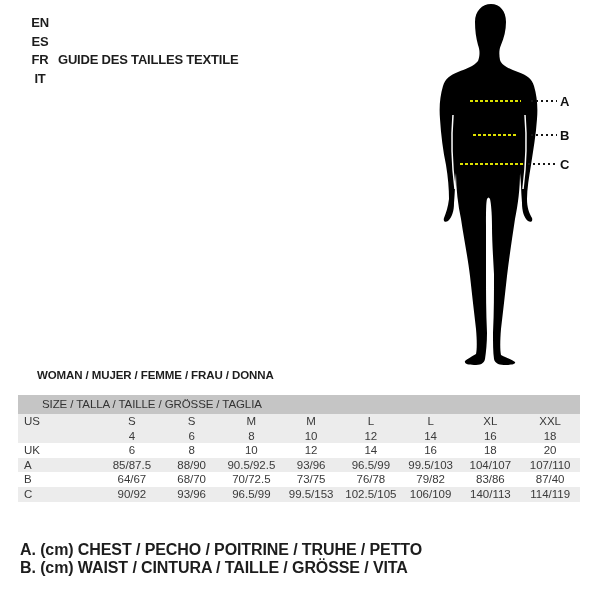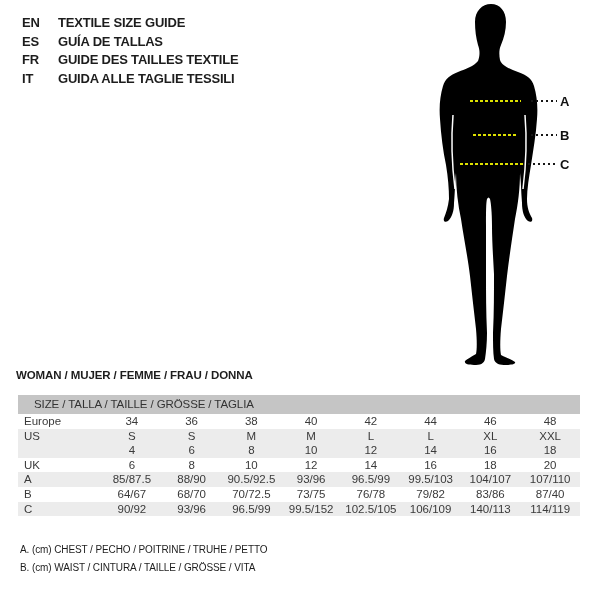--- a/index.html
+++ b/index.html
@@ -12,67 +12,64 @@
     --paper:#ffffff;
   }
   *{margin:0;padding:0;box-sizing:border-box;}
   html,body{background:#fff;}
   body{font-family:"Liberation Sans","DejaVu Sans",sans-serif;}
   .page{position:relative;width:600px;height:600px;background:var(--paper);overflow:hidden;}
 
   
   .langs{position:absolute;left:22px;top:14px;color:var(--ink);}
   .lang-row{display:flex;height:18.5px;line-height:18.5px;font-size:13px;font-weight:bold;letter-spacing:-0.2px;}
-  .lang-code{width:36px;flex:0 0 36px;}
+  .lang-code{width:36px;flex:0 0 36px;text-align:center;}
 
   
   .figure-svg{position:absolute;left:430px;top:3px;width:116px;height:362px;}
 
   
   .dash{position:absolute;height:2px;}
   .dash.yellow{background:repeating-linear-gradient(90deg,var(--dash-yellow) 0 3px,transparent 3px 5px);}
   .dash.black{background:repeating-linear-gradient(90deg,var(--dash-black) 0 2px,transparent 2px 5px);}
   .marker-label{position:absolute;left:560px;width:18px;font-size:13px;font-weight:600;color:#111;text-align:left;}
 
   
-  .group-title{position:absolute;left:16px;top:369px;font-size:11.5px;font-weight:bold;color:var(--ink);letter-spacing:-0.1px;}
+  .group-title{position:absolute;left:37px;top:369px;font-size:11.5px;font-weight:bold;color:var(--ink);letter-spacing:-0.1px;}
 
   
   .size-table{position:absolute;left:18px;top:395px;width:562px;font-size:11.5px;color:var(--table-ink);}
-  .size-table-header{height:19px;line-height:19px;background:var(--table-header-bg);padding-left:16px;color:#333;letter-spacing:-0.1px;}
+  .size-table-header{height:19px;line-height:19px;background:var(--table-header-bg);padding-left:24px;color:#333;letter-spacing:-0.1px;}
   .t-row{display:flex;height:14.6px;line-height:14.6px;align-items:center;}
   .t-row.shaded{background:var(--row-shade);}
   .t-label{flex:0 0 84px;padding-left:6px;text-align:left;}
   .t-cell{flex:1 1 0;text-align:center;}
 
   
   .legend{position:absolute;left:20px;top:541px;color:var(--ink);}
-  .legend-row{height:18.2px;line-height:18.2px;font-size:10px;font-weight:normal;letter-spacing:-0.1px;}
+  .legend-row{height:18.2px;line-height:18.2px;font-size:16px;font-weight:bold;letter-spacing:-0.1px;}
 </style>
 </head>
 <body>
 
 <div class="page">
 
   <div class="langs">
     <div class="lang-row">
       <span class="lang-code">EN</span>
-      <span class="lang-label">TEXTILE SIZE GUIDE</span>
     </div>
     <div class="lang-row">
       <span class="lang-code">ES</span>
-      <span class="lang-label">GUÍA DE TALLAS</span>
     </div>
     <div class="lang-row">
       <span class="lang-code">FR</span>
       <span class="lang-label">GUIDE DES TAILLES TEXTILE</span>
     </div>
     <div class="lang-row">
       <span class="lang-code">IT</span>
-      <span class="lang-label">GUIDA ALLE TAGLIE TESSILI</span>
     </div>
   </div>
 
   <svg class="figure-svg" viewBox="0 0 116 362" xmlns="http://www.w3.org/2000/svg" aria-hidden="true">
     <path fill="#000" d="
       M61,1
       C70,1 76,8 76,19
       C76,27 74,35 71,42
       C69,46 69,52 70,57
       C72,63 80,66 88,69
@@ -134,31 +131,20 @@
 
   <div class="dash yellow" style="top:163px;left:460px;width:64px;"></div>
   <div class="dash black" style="top:163px;left:528px;width:29px;"></div>
   <div class="marker-label" style="top:157px;">C</div>
 
   <div class="group-title">WOMAN / MUJER / FEMME / FRAU / DONNA</div>
 
   <div class="size-table">
     <div class="size-table-header">SIZE / TALLA / TAILLE / GRÖSSE / TAGLIA</div>
     <div id="table-body">
-        <div class="t-row">
-          <div class="t-label">Europe</div>
-          <div class="t-cell">34</div>
-          <div class="t-cell">36</div>
-          <div class="t-cell">38</div>
-          <div class="t-cell">40</div>
-          <div class="t-cell">42</div>
-          <div class="t-cell">44</div>
-          <div class="t-cell">46</div>
-          <div class="t-cell">48</div>
-        </div>
         <div class="t-row shaded">
           <div class="t-label">US</div>
           <div class="t-cell">S</div>
           <div class="t-cell">S</div>
           <div class="t-cell">M</div>
           <div class="t-cell">M</div>
           <div class="t-cell">L</div>
           <div class="t-cell">L</div>
           <div class="t-cell">XL</div>
           <div class="t-cell">XXL</div>
@@ -205,21 +191,21 @@
           <div class="t-cell">76/78</div>
           <div class="t-cell">79/82</div>
           <div class="t-cell">83/86</div>
           <div class="t-cell">87/40</div>
         </div>
         <div class="t-row shaded">
           <div class="t-label">C</div>
           <div class="t-cell">90/92</div>
           <div class="t-cell">93/96</div>
           <div class="t-cell">96.5/99</div>
-          <div class="t-cell">99.5/152</div>
+          <div class="t-cell">99.5/153</div>
           <div class="t-cell">102.5/105</div>
           <div class="t-cell">106/109</div>
           <div class="t-cell">140/113</div>
           <div class="t-cell">114/119</div>
         </div>
       </div>
   </div>
 
   <div class="legend">
     <div class="legend-row">A. (cm) CHEST / PECHO / POITRINE / TRUHE / PETTO</div>

